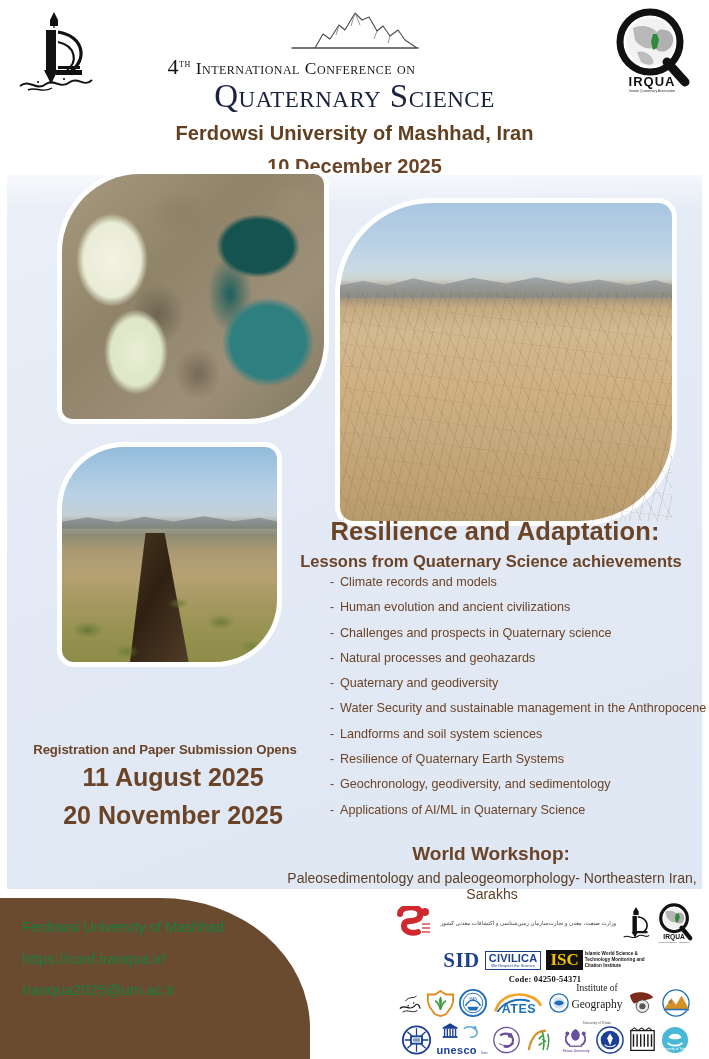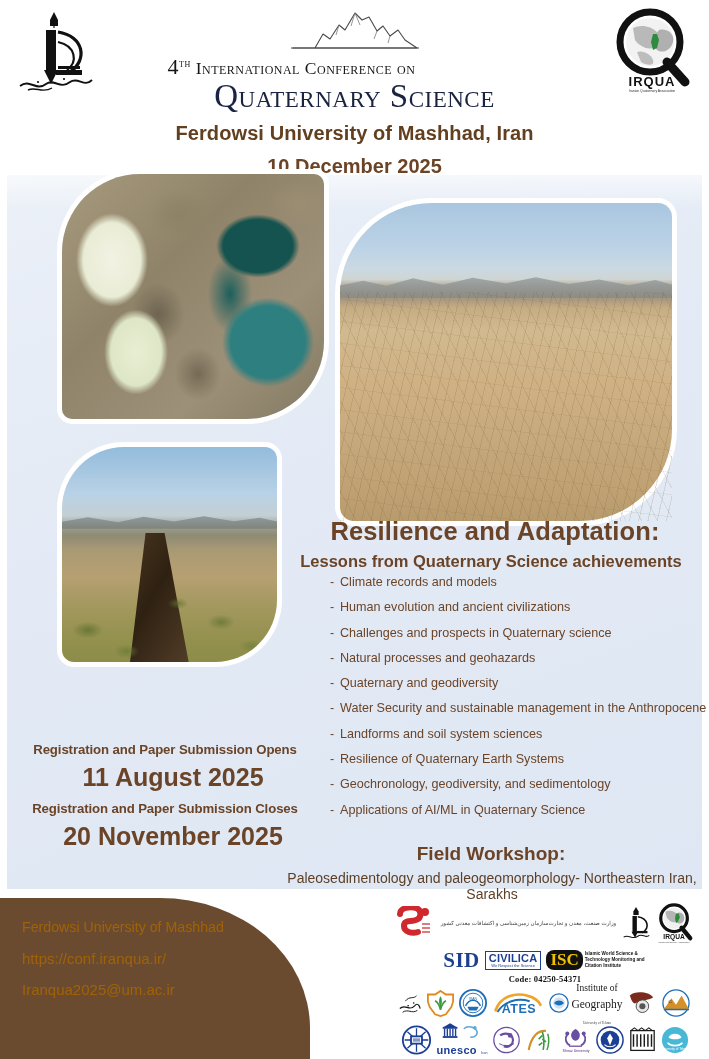--- a/index.html
+++ b/index.html
@@ -192,21 +192,21 @@
     position:absolute; left:276px; top:870px; width:432px; text-align:center;
     font-size:14px; color:#5b3f26;
   }
   .footer-brown2{
     position:absolute; left:0; top:898px; width:310px; height:161px;
     background:#6b4b30;
     border-top-right-radius:150px 130px;
   }
   .footer-text{
     position:absolute; left:22px; top:912px; width:300px;
-    color:#a16207; font-size:14.2px; line-height:31px;
+    color:#15803d; font-size:14.2px; line-height:31px;
   }
   .footer-text .row{ white-space:nowrap; }
   .footer-text .row.link{ font-size:15px; }
 
   
   .sponsors{
     position:absolute; left:386px; top:900px; width:318px; height:155px;
   }
   .spon-row{
     display:flex; align-items:center; justify-content:center;
@@ -229,21 +229,21 @@
   .spon svg{ display:block; }
 
   .lbl-sid{ font-family:"Liberation Serif", serif; font-weight:bold; color:#1d3f8f; font-size:21px; letter-spacing:.5px; }
   .box-civilica{
     border:1px solid #1d3f8f; padding:1px 3px; line-height:1;
     font-family:"Liberation Sans", sans-serif; text-align:center;
   }
   .box-civilica .t{ color:#1d3f8f; font-weight:bold; font-size:11px; letter-spacing:.2px; }
   .box-civilica .s{ color:#1d3f8f; font-size:4px; }
   .box-isc{ background:#111; color:#f2c200; font-family:"Liberation Serif", serif;
-            font-weight:bold; font-size:17px; padding:0 4px; line-height:20px;border-radius:8px; }
+            font-weight:bold; font-size:17px; padding:0 4px; line-height:20px; }
   .isc-text{ font-size:4.6px; color:#111; line-height:1.25; max-width:62px; font-weight:bold; }
   .inst-geo{ font-family:"Liberation Serif", serif; color:#1a1a1a; line-height:1.05; text-align:center;}
   .inst-geo .l1{ font-size:9.5px; }
   .inst-geo .l2{ font-size:11.5px; }
   .inst-geo .l3{ font-size:3.4px; color:#444; }
   .unesco{ text-align:center; font-family:"Liberation Sans", sans-serif; }
   .unesco .w{ color:#1b3f94; font-size:11px; font-weight:bold; letter-spacing:.3px; }
   .unesco .s{ color:#1b3f94; font-size:3.6px; }
   .ates{ font-family:"Liberation Sans", sans-serif; font-weight:bold; color:#1f6fb8; font-size:14px; letter-spacing:.5px; }
   .shiraz-cap{ font-size:3.6px; color:#5a2b86; }
@@ -340,25 +340,24 @@
       <li><span class="dash">-</span><span>Water Security and sustainable management in the Anthropocene</span></li>
       <li><span class="dash">-</span><span>Landforms and soil system sciences</span></li>
       <li><span class="dash">-</span><span>Resilience of Quaternary Earth Systems</span></li>
       <li><span class="dash">-</span><span>Geochronology, geodiversity, and sedimentology</span></li>
       <li><span class="dash">-</span><span>Applications of AI/ML in Quaternary Science</span></li>
     </ul>
 
   <div class="dates">
     <div class="date-label">Registration and Paper Submission Opens</div>
     <div class="date-value">11 August 2025</div>
-    <div class="date-label">Registration and Paper Submission Closes</div>
     <div class="date-value second">20 November 2025</div>
   </div>
 
-  <div class="fw-title">Field Workshop:</div>
+  <div class="fw-title">World Workshop:</div>
   <div class="fw-sub">Paleosedimentology and paleogeomorphology- Northeastern Iran, Sarakhs</div>
 
   <div class="footer-brown2"></div>
   <div class="footer-text">
     <div class="row">Ferdowsi University of Mashhad</div>
     <div class="row link">https://conf.iranqua.ir/</div>
     <div class="row link">Iranqua2025@um.ac.ir</div>
   </div>
 
   <div class="sponsors">

